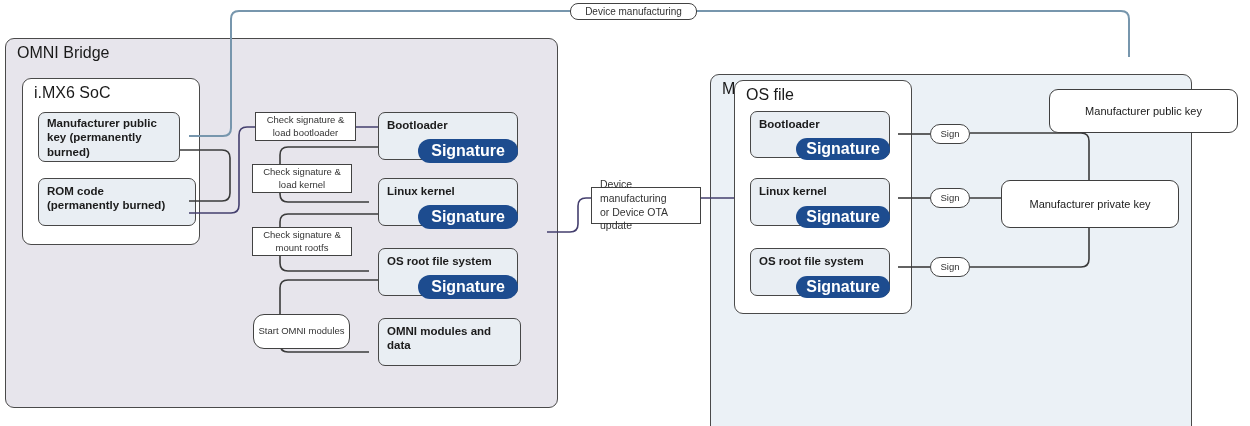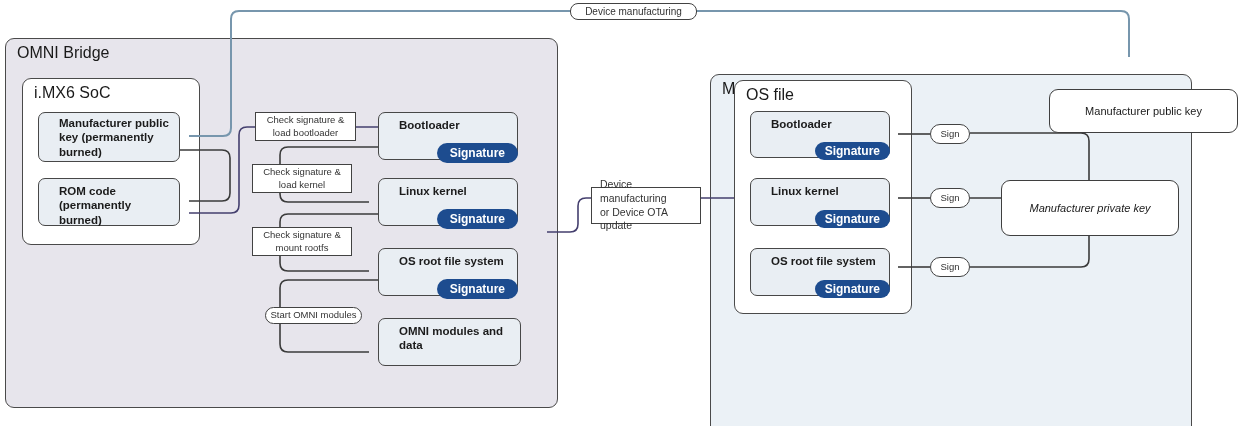--- a/index.html
+++ b/index.html
@@ -6,22 +6,22 @@
   #canvas{position:relative;width:1250px;height:426px;background:#ffffff;overflow:hidden;}
 
   .container{position:absolute;border:1px solid #4a4a4a;border-radius:9px;box-sizing:border-box;}
   .ctitle{position:absolute;left:11px;top:5px;font-size:16px;color:#1a1a1a;white-space:nowrap;}
 
   .bridge{left:5px;top:38px;width:553px;height:370px;background:#e7e5ec;z-index:1;}
   .rnd{left:710px;top:38px;width:482px;height:370px;background:#ebf1f6;z-index:1;margin-top:36px;}
   .subcontainer{position:absolute;border:1px solid #4a4a4a;border-radius:9px;background:#ffffff;box-sizing:border-box;z-index:2;}
 
   .box{position:absolute;border:1px solid #474747;border-radius:7px;background:#e9eef3;box-sizing:border-box;z-index:3;}
-  .btitle{padding:5px 8px 0 20px;font-size:11.5px;font-weight:bold;color:#1b1b1b;line-height:1.25;white-space:pre-line;}
-  .badge{position:absolute;right:-1px;bottom:-4px;background:#1d4c8f;color:#ffffff;font-size:12px;font-weight:bold;
+  .btitle{padding:5px 8px 0 8px;font-size:11.5px;font-weight:bold;color:#1b1b1b;line-height:1.25;white-space:pre-line;}
+  .badge{position:absolute;right:-1px;bottom:-4px;background:#1d4c8f;color:#ffffff;font-size:16px;font-weight:bold;
          padding:4px 13px;border-radius:12px;line-height:1;z-index:4;}
   .badge.sm{padding:3px 10px;bottom:-3px;}
 
   .keybox{position:absolute;border:1px solid #3f3f3f;border-radius:9px;background:#ffffff;box-sizing:border-box;
           display:flex;align-items:center;justify-content:center;font-size:11px;color:#1a1a1a;z-index:10;text-align:center;}
 
   .pill{position:absolute;border:1px solid #424242;border-radius:0;background:#ffffff;box-sizing:border-box;
         font-size:9.5px;color:#333333;display:flex;align-items:center;justify-content:center;text-align:center;
         line-height:1.3;white-space:pre-line;z-index:10;}
   .pill.left2{justify-content:flex-start;text-align:left;padding-left:8px;}
@@ -40,21 +40,21 @@
   <div class="container bridge">
     <div class="ctitle">OMNI Bridge</div>
   </div>
 
   <div class="subcontainer" style="left:22px;top:78px;width:178px;height:167px;">
     <div class="ctitle">i.MX6 SoC</div>
   </div>
   <div class="box" style="left:38px;top:112px;width:142px;height:50px;">
     <div class="btitle" style="padding-top:3px;">Manufacturer public key (permanently burned)</div>
   </div>
-  <div class="box" style="left:38px;top:178px;width:142px;height:48px;">
+  <div class="box" style="left:38px;top:178px;width:158px;height:48px;">
     <div class="btitle">ROM code
  (permanently burned)</div>
   </div>
 
   <div class="box" style="left:378px;top:112px;width:140px;height:48px;">
     <div class="btitle">Bootloader</div>
     <div class="badge">Signature</div>
   </div>
   <div class="box" style="left:378px;top:178px;width:140px;height:48px;">
     <div class="btitle">Linux kernel</div>
@@ -113,23 +113,23 @@
     <path class="wire-black" d="M1001,198 H970 M1089,180 V141 Q1089,133 1081,133 H970 M1089,220 V259 Q1089,267 1081,267 H970"></path>
   </svg>
 
   <div class="pill" style="left:570px;top:3px;width:127px;height:17px;font-size:10px;border-radius:8px;">Device manufacturing</div>
   <div class="pill" style="left:255px;top:112px;width:101px;height:29px;">Check signature &amp;
 load bootloader</div>
   <div class="pill" style="left:252px;top:164px;width:100px;height:29px;">Check signature &amp;
 load kernel</div>
   <div class="pill" style="left:252px;top:227px;width:100px;height:29px;">Check signature &amp;
 mount rootfs</div>
-  <div class="pill" style="left:253px;top:307px;width:97px;height:17px;border-radius:11px;margin-left:12px;">Start OMNI modules</div>
+  <div class="pill" style="left:253px;top:314px;width:97px;height:35px;border-radius:11px;">Start OMNI modules</div>
   <div class="pill left2" style="left:591px;top:187px;width:110px;height:37px;font-size:10.5px;">Device manufacturing
 or Device OTA update</div>
   <div class="pill" style="left:930px;top:124px;width:40px;height:20px;border-radius:10px;">Sign</div>
   <div class="pill" style="left:930px;top:188px;width:40px;height:20px;border-radius:10px;">Sign</div>
   <div class="pill" style="left:930px;top:257px;width:40px;height:20px;border-radius:10px;">Sign</div>
 
   <div class="keybox" style="left:1049px;top:57px;width:189px;height:44px;margin-top:32px;">Manufacturer public key</div>
-  <div class="keybox" style="left:1001px;top:180px;width:178px;height:56px;font-style:italic;">Manufacturer private key</div>
+  <div class="keybox" style="left:1001px;top:180px;width:178px;height:48px;">Manufacturer private key</div>
 
 </div>
 
 </body></html>

